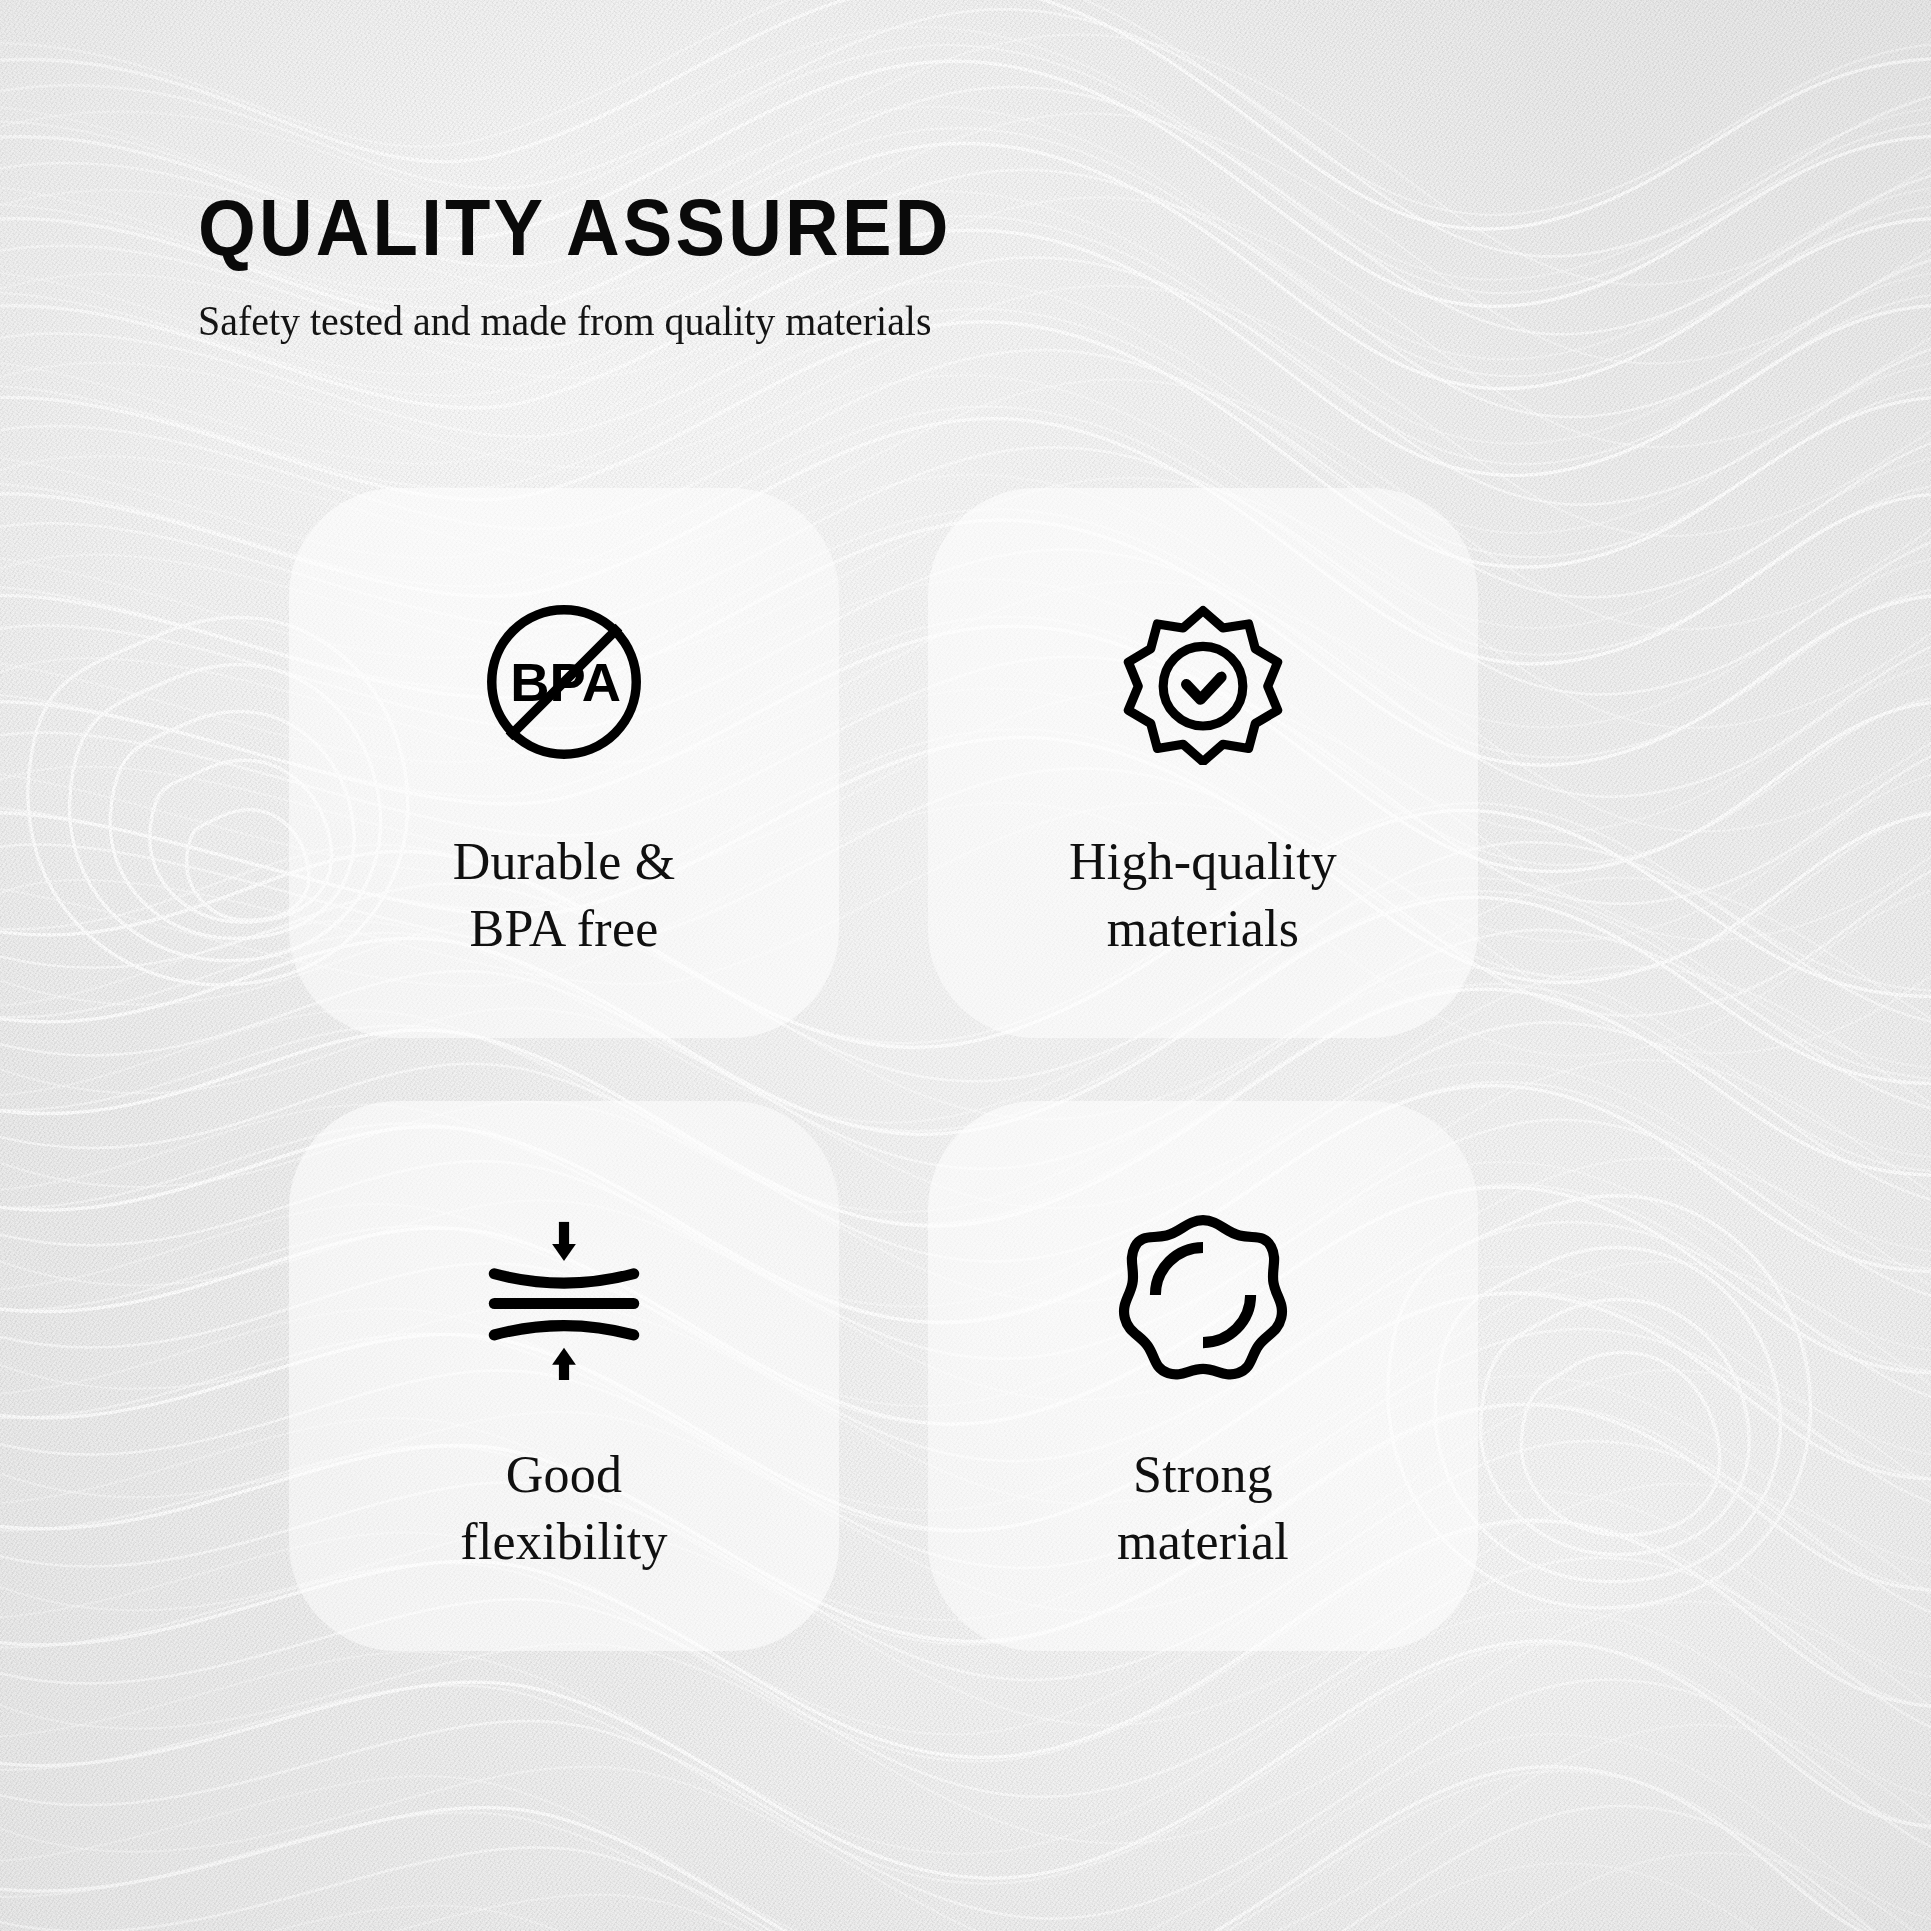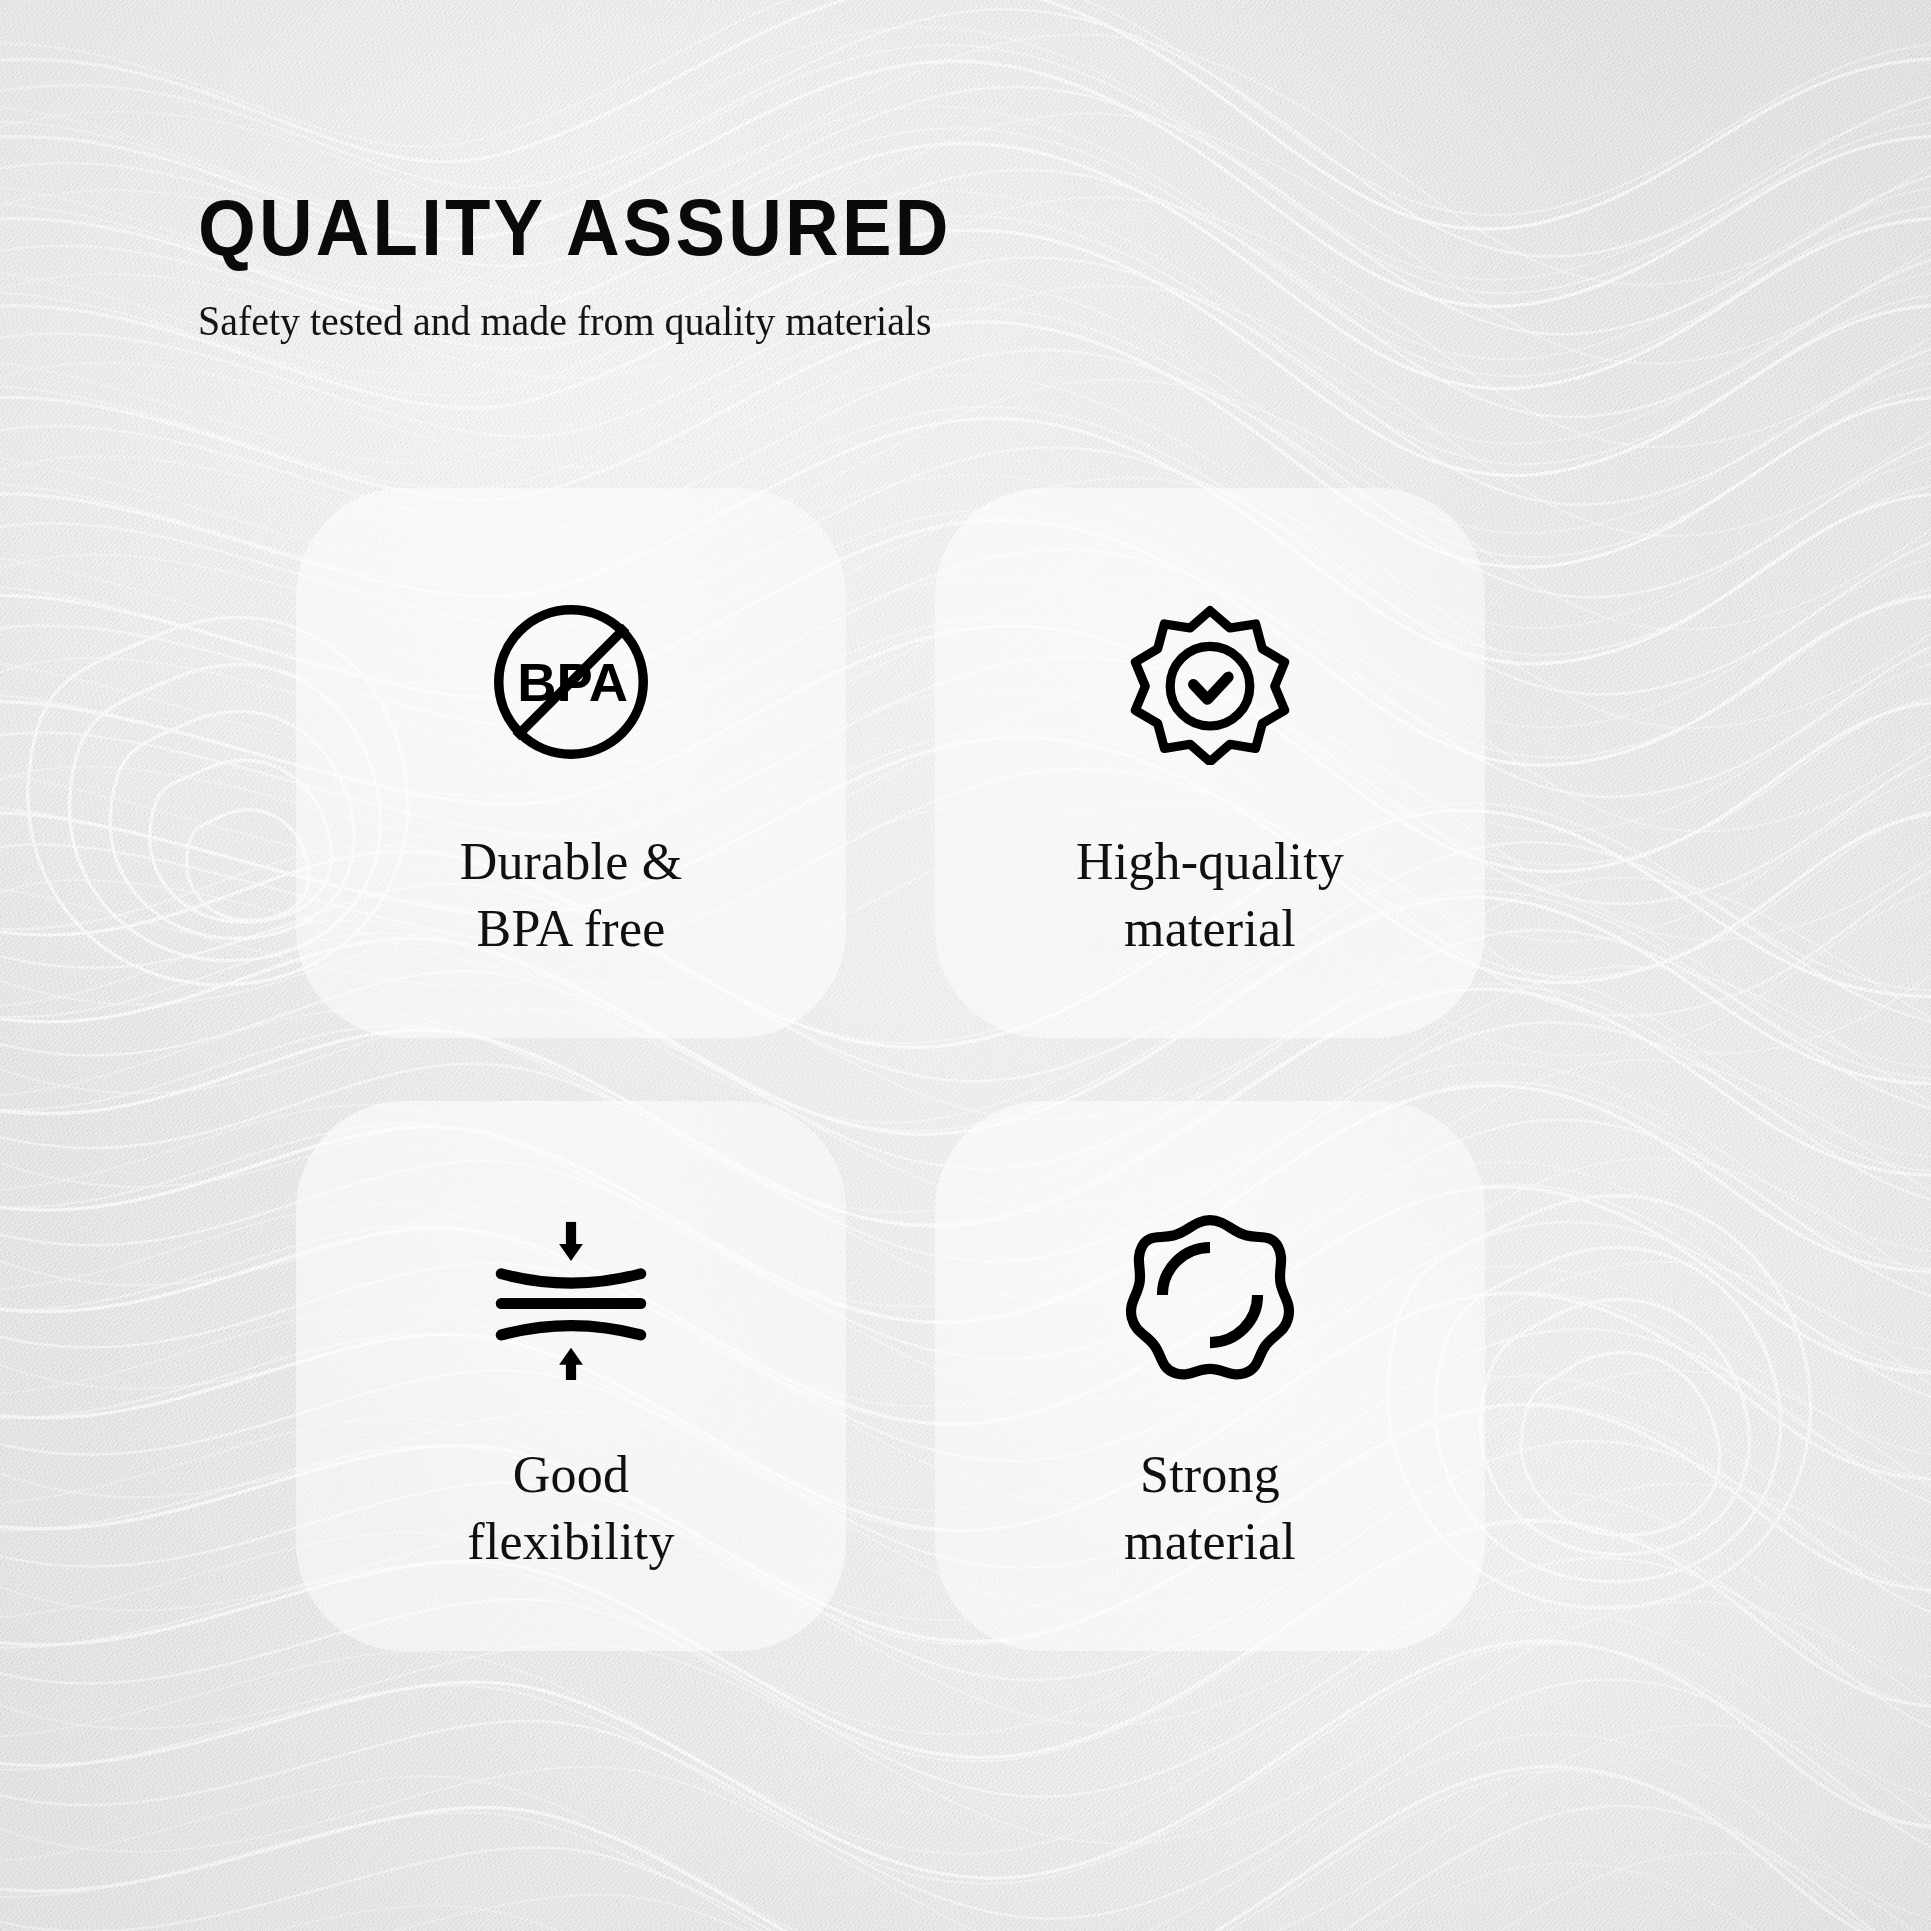--- a/index.html
+++ b/index.html
@@ -82,21 +82,21 @@
     line-height: 1;
     margin: 33px 0 0 0;
     transform: scaleX(.95);
     transform-origin: left center;
     white-space: nowrap;
   }
 
   
   .grid {
     position: absolute;
-    left: 296px;
+    left: 289px;
     top: 488px;
     width: 1352px;
     display: grid;
     grid-template-columns: 550px 550px;
     grid-template-rows: 550px 550px;
     column-gap: 89px;
     row-gap: 63px;
   }
   .card {
     position: relative;
@@ -239,21 +239,21 @@
     <div class="card">
       <div class="icon-wrap">
         <svg viewBox="0 0 200 200" width="166" height="166" xmlns="http://www.w3.org/2000/svg">
           <path d="M100 14 L124 35 L155 30 L163 60 L190 76 L178 105 L190 134 L163 150 L155 180 L124 175 L100 196
                    L76 175 L45 180 L37 150 L10 134 L22 105 L10 76 L37 60 L45 30 L76 35 Z" fill="none" stroke="#000" stroke-width="11" stroke-linejoin="round"></path>
           <circle cx="100" cy="105" r="48" fill="none" stroke="#000" stroke-width="11"></circle>
           <path d="M80 103 L97 121 L122 94" fill="none" stroke="#000" stroke-width="13" stroke-linecap="round" stroke-linejoin="round"></path>
         </svg>
       </div>
       <div class="card-label">High-quality
-material</div>
+materials</div>
     </div>
 
     <div class="card">
       <div class="icon-wrap">
         <svg viewBox="0 0 200 200" width="170" height="170" xmlns="http://www.w3.org/2000/svg">
 
           <line x1="100" y1="14" x2="100" y2="44" stroke="#000" stroke-width="12" stroke-linecap="butt"></line>
           <path d="M86 40 L100 60 L114 40 Z" fill="#000"></path>
 
           <path d="M18 75 Q100 97 182 75" fill="none" stroke="#000" stroke-width="13" stroke-linecap="round"></path>

